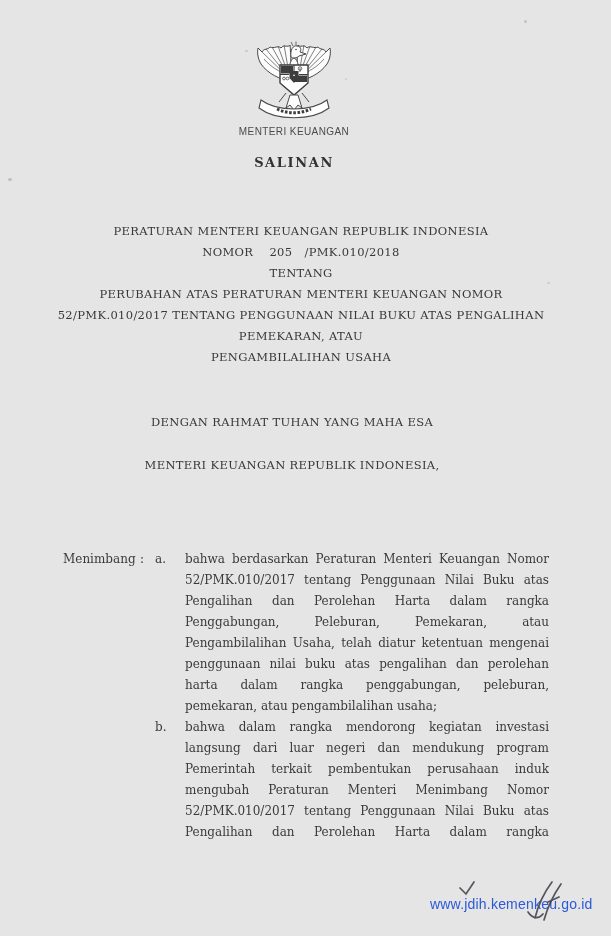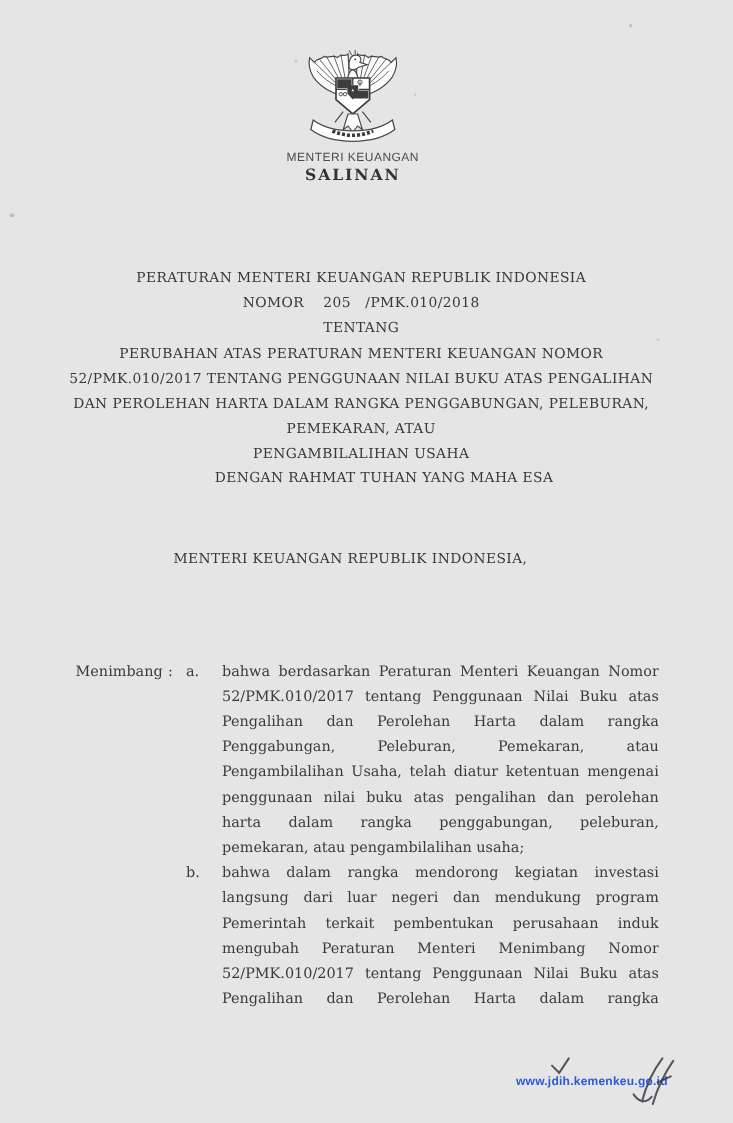--- a/index.html
+++ b/index.html
@@ -14,39 +14,39 @@
   }
 
   
   .emblem { position:absolute; left:255px; top:41px; width:78px; height:82px; }
   .hdr { position:absolute; left:194px; top:126px; width:200px; text-align:center; }
   .hdr-line {
     font-family:"Liberation Sans", sans-serif;
     font-size:10px; line-height:12px; letter-spacing:0.4px; color:#4b4b4b;
   }
   .salinan {
-    margin-top:1px;
+    margin-top:17px;
     font-family:"DejaVu Serif", serif;
     font-weight:bold; font-size:13px; letter-spacing:1.6px; color:#323232;
   }
 
   
   .title-block { position:absolute; left:0; top:221px; width:602px; text-align:center; }
   .tline {
     height:21px; line-height:21px;
     font-size:11.5px; letter-spacing:0.35px; color:#383838;
     white-space:pre;
   }
 
   .center-line {
     position:absolute; left:0; width:584px; text-align:center;
     height:21px; line-height:21px;
     font-size:11.5px; letter-spacing:0.35px; color:#383838;
   }
-  .invocation { top:388px;margin-left:28px; }
+  .invocation { top:412px; }
   .authority  { top:455px; }
 
   
   .consider { position:absolute; left:63px; top:517px; width:486px; font-size:12px;margin-top:32px; }
   .crow { display:flex; align-items:flex-start; }
   .clabel { width:77px; height:21px; line-height:21px; }
   .ccolon { width:15px; height:21px; line-height:21px; }
   .cmarker { width:30px; height:21px; line-height:21px; }
   .clines { width:364px; }
   .cline {
@@ -54,21 +54,21 @@
     text-align:justify; text-align-last:justify;
     overflow:hidden;
   }
   .cline.last { text-align-last:left; }
   .it { font-style:italic; }
 
   
   .watermark {
     position:absolute; left:430px; top:896px;
     font-family:"Liberation Sans", sans-serif;
-    font-weight:bold; font-size:10px; letter-spacing:0.2px;
+    font-weight:normal; font-size:14px; letter-spacing:0.2px;
     color:var(--wm-color, #2b59d8);
   }
   .scribble { position:absolute; left:440px; top:872px; width:150px; height:58px; }
 
   
   .speck { position:absolute; background:#8d8d8d; border-radius:50%; }
   .speck.s1 { left:8px;   top:178px; width:4px; height:3px; opacity:.45; }
   .speck.s2 { left:524px; top:20px;  width:3px; height:3px; opacity:.40; }
   .speck.s3 { left:245px; top:50px;  width:3px; height:2px; opacity:.35; }
   .speck.s4 { left:345px; top:78px;  width:2px; height:2px; opacity:.30; }
@@ -131,21 +131,20 @@
     <div class="hdr-line">MENTERI KEUANGAN</div>
     <div class="salinan">SALINAN</div>
   </div>
 
   <div class="title-block">
     <div class="tline">PERATURAN MENTERI KEUANGAN REPUBLIK INDONESIA</div>
     <div class="tline">NOMOR    205   /PMK.010/2018</div>
     <div class="tline">TENTANG</div>
     <div class="tline">PERUBAHAN ATAS PERATURAN MENTERI KEUANGAN NOMOR</div>
     <div class="tline">52/PMK.010/2017 TENTANG PENGGUNAAN NILAI BUKU ATAS PENGALIHAN</div>
-    <div class="tline">DAN PEROLEHAN HARTA DALAM RANGKA PENGGABUNGAN, PELEBURAN,</div>
     <div class="tline">PEMEKARAN, ATAU</div>
     <div class="tline">PENGAMBILALIHAN USAHA</div>
   </div>
 
   <div class="center-line invocation">DENGAN RAHMAT TUHAN YANG MAHA ESA</div>
   <div class="center-line authority">MENTERI KEUANGAN REPUBLIK INDONESIA,</div>
 
   <div class="consider">
     <div class="crow">
       <div class="clabel">Menimbang</div>

